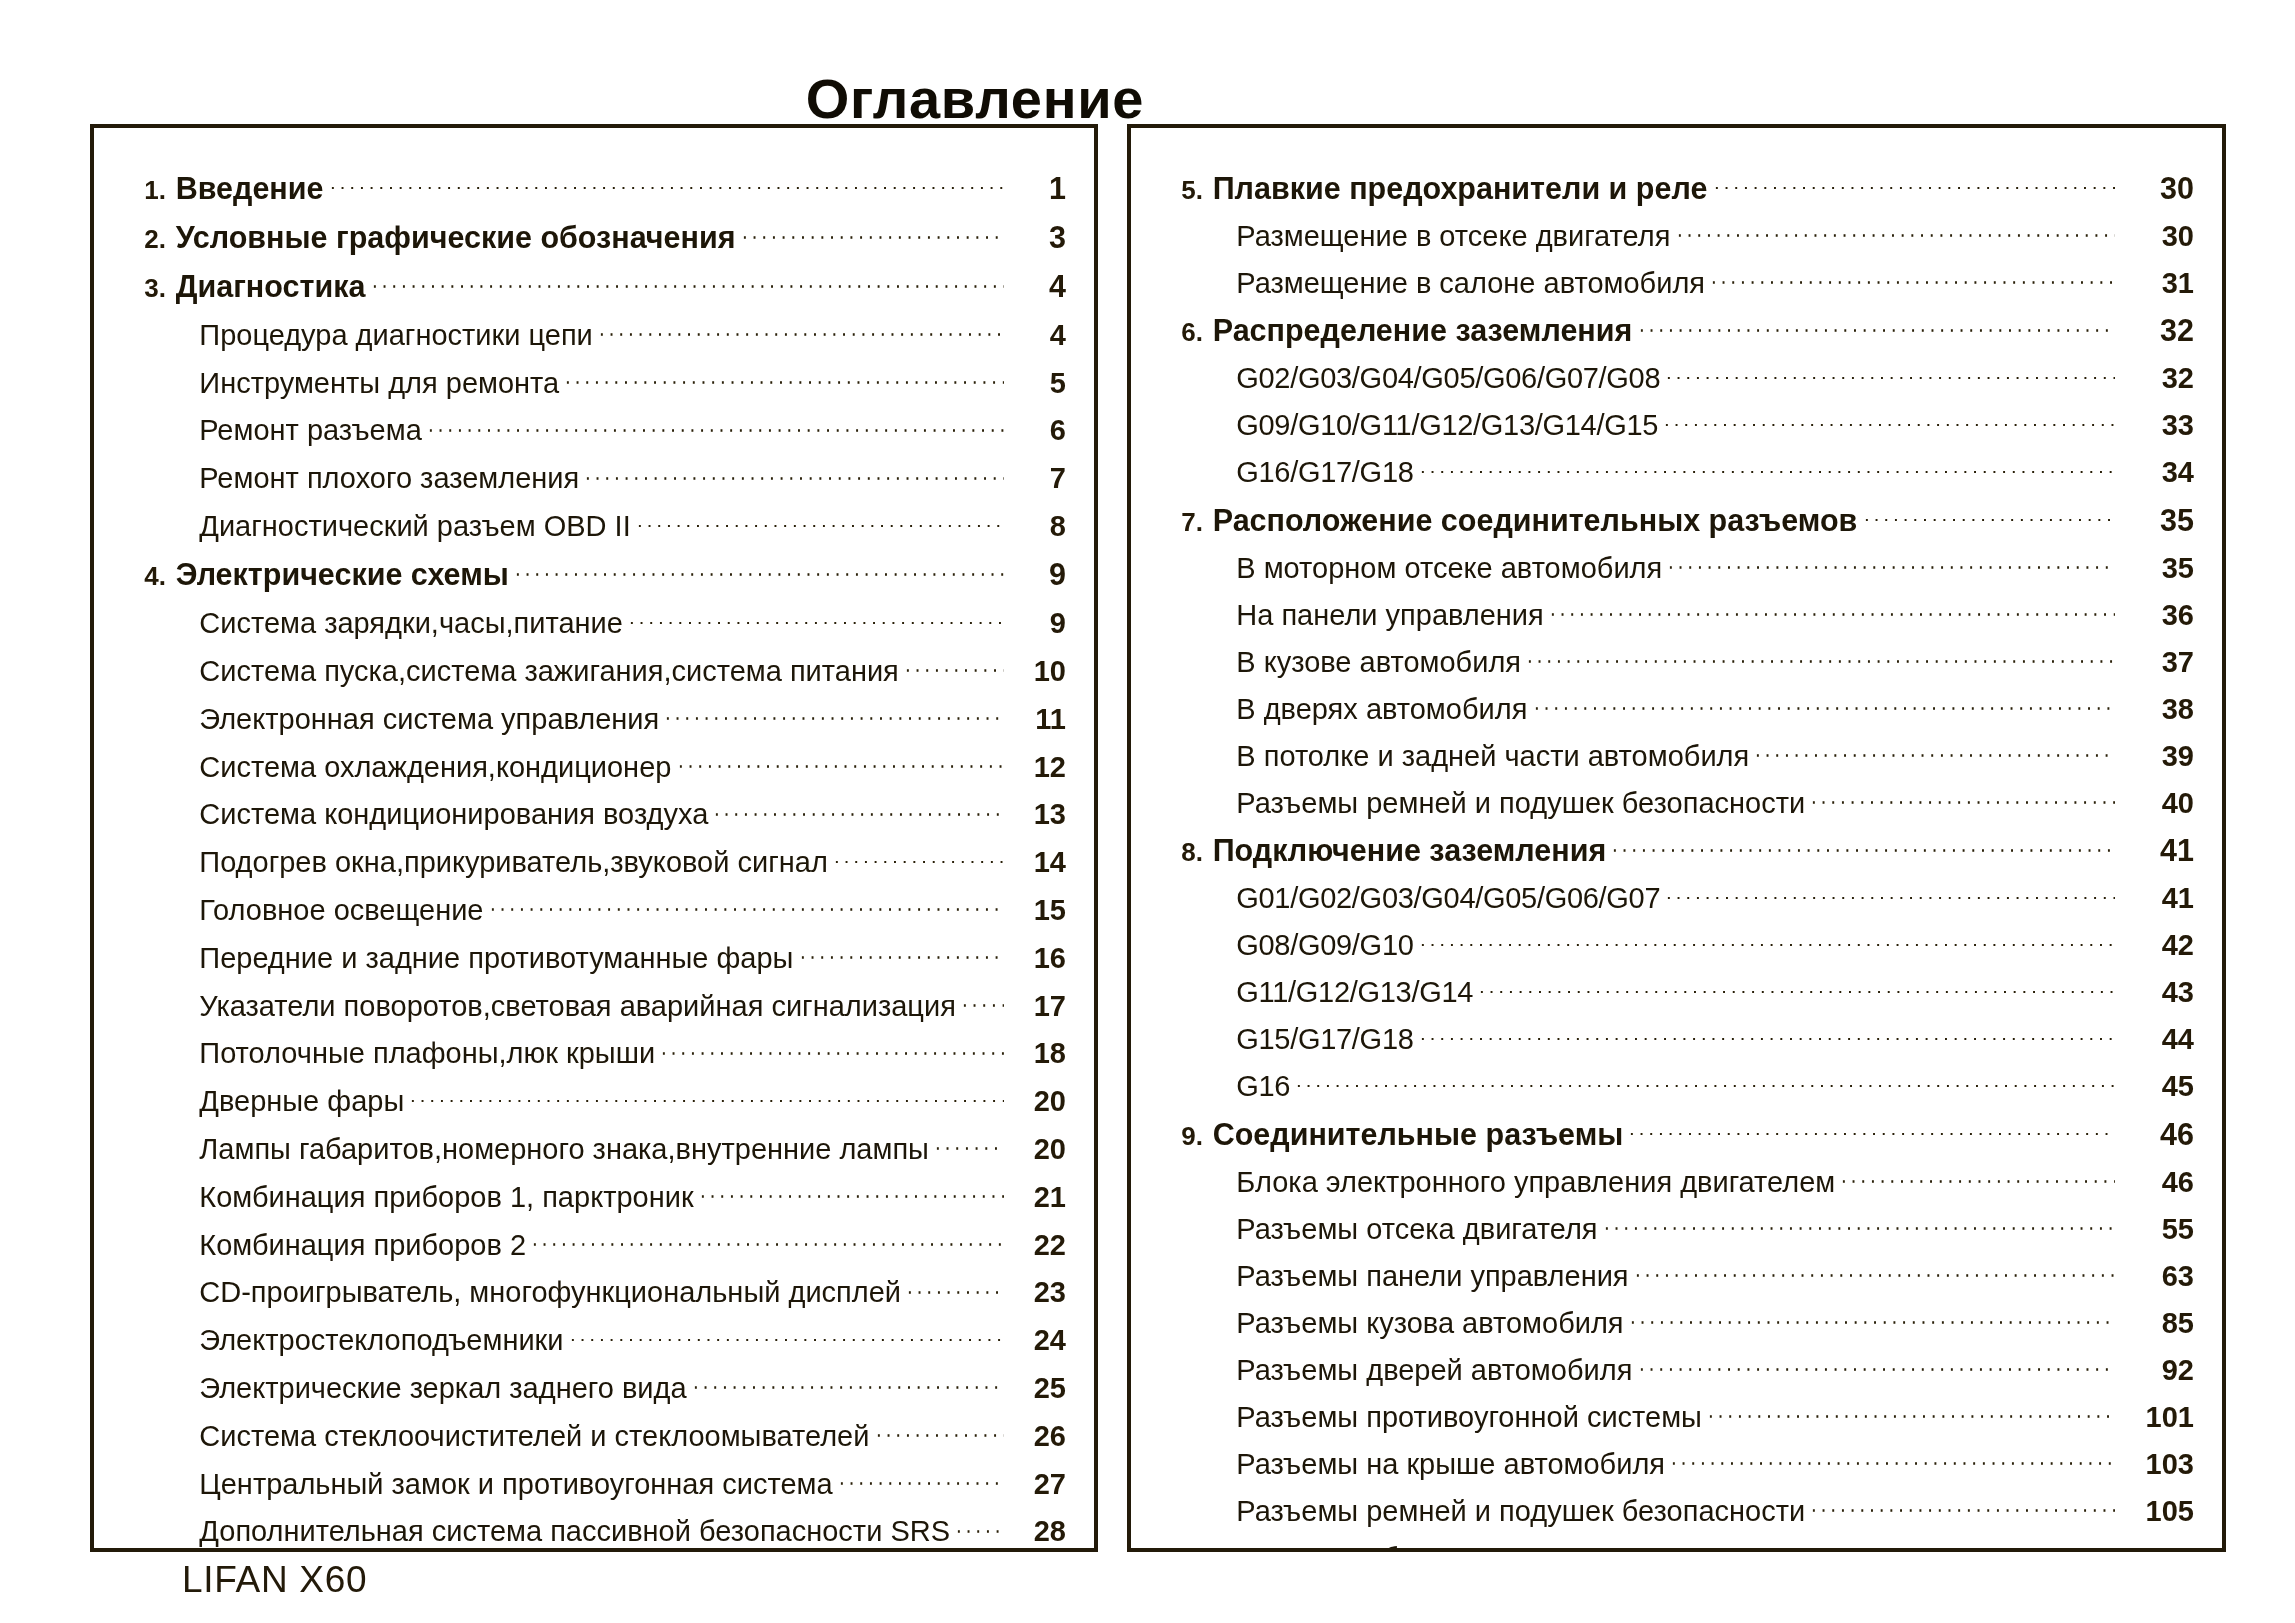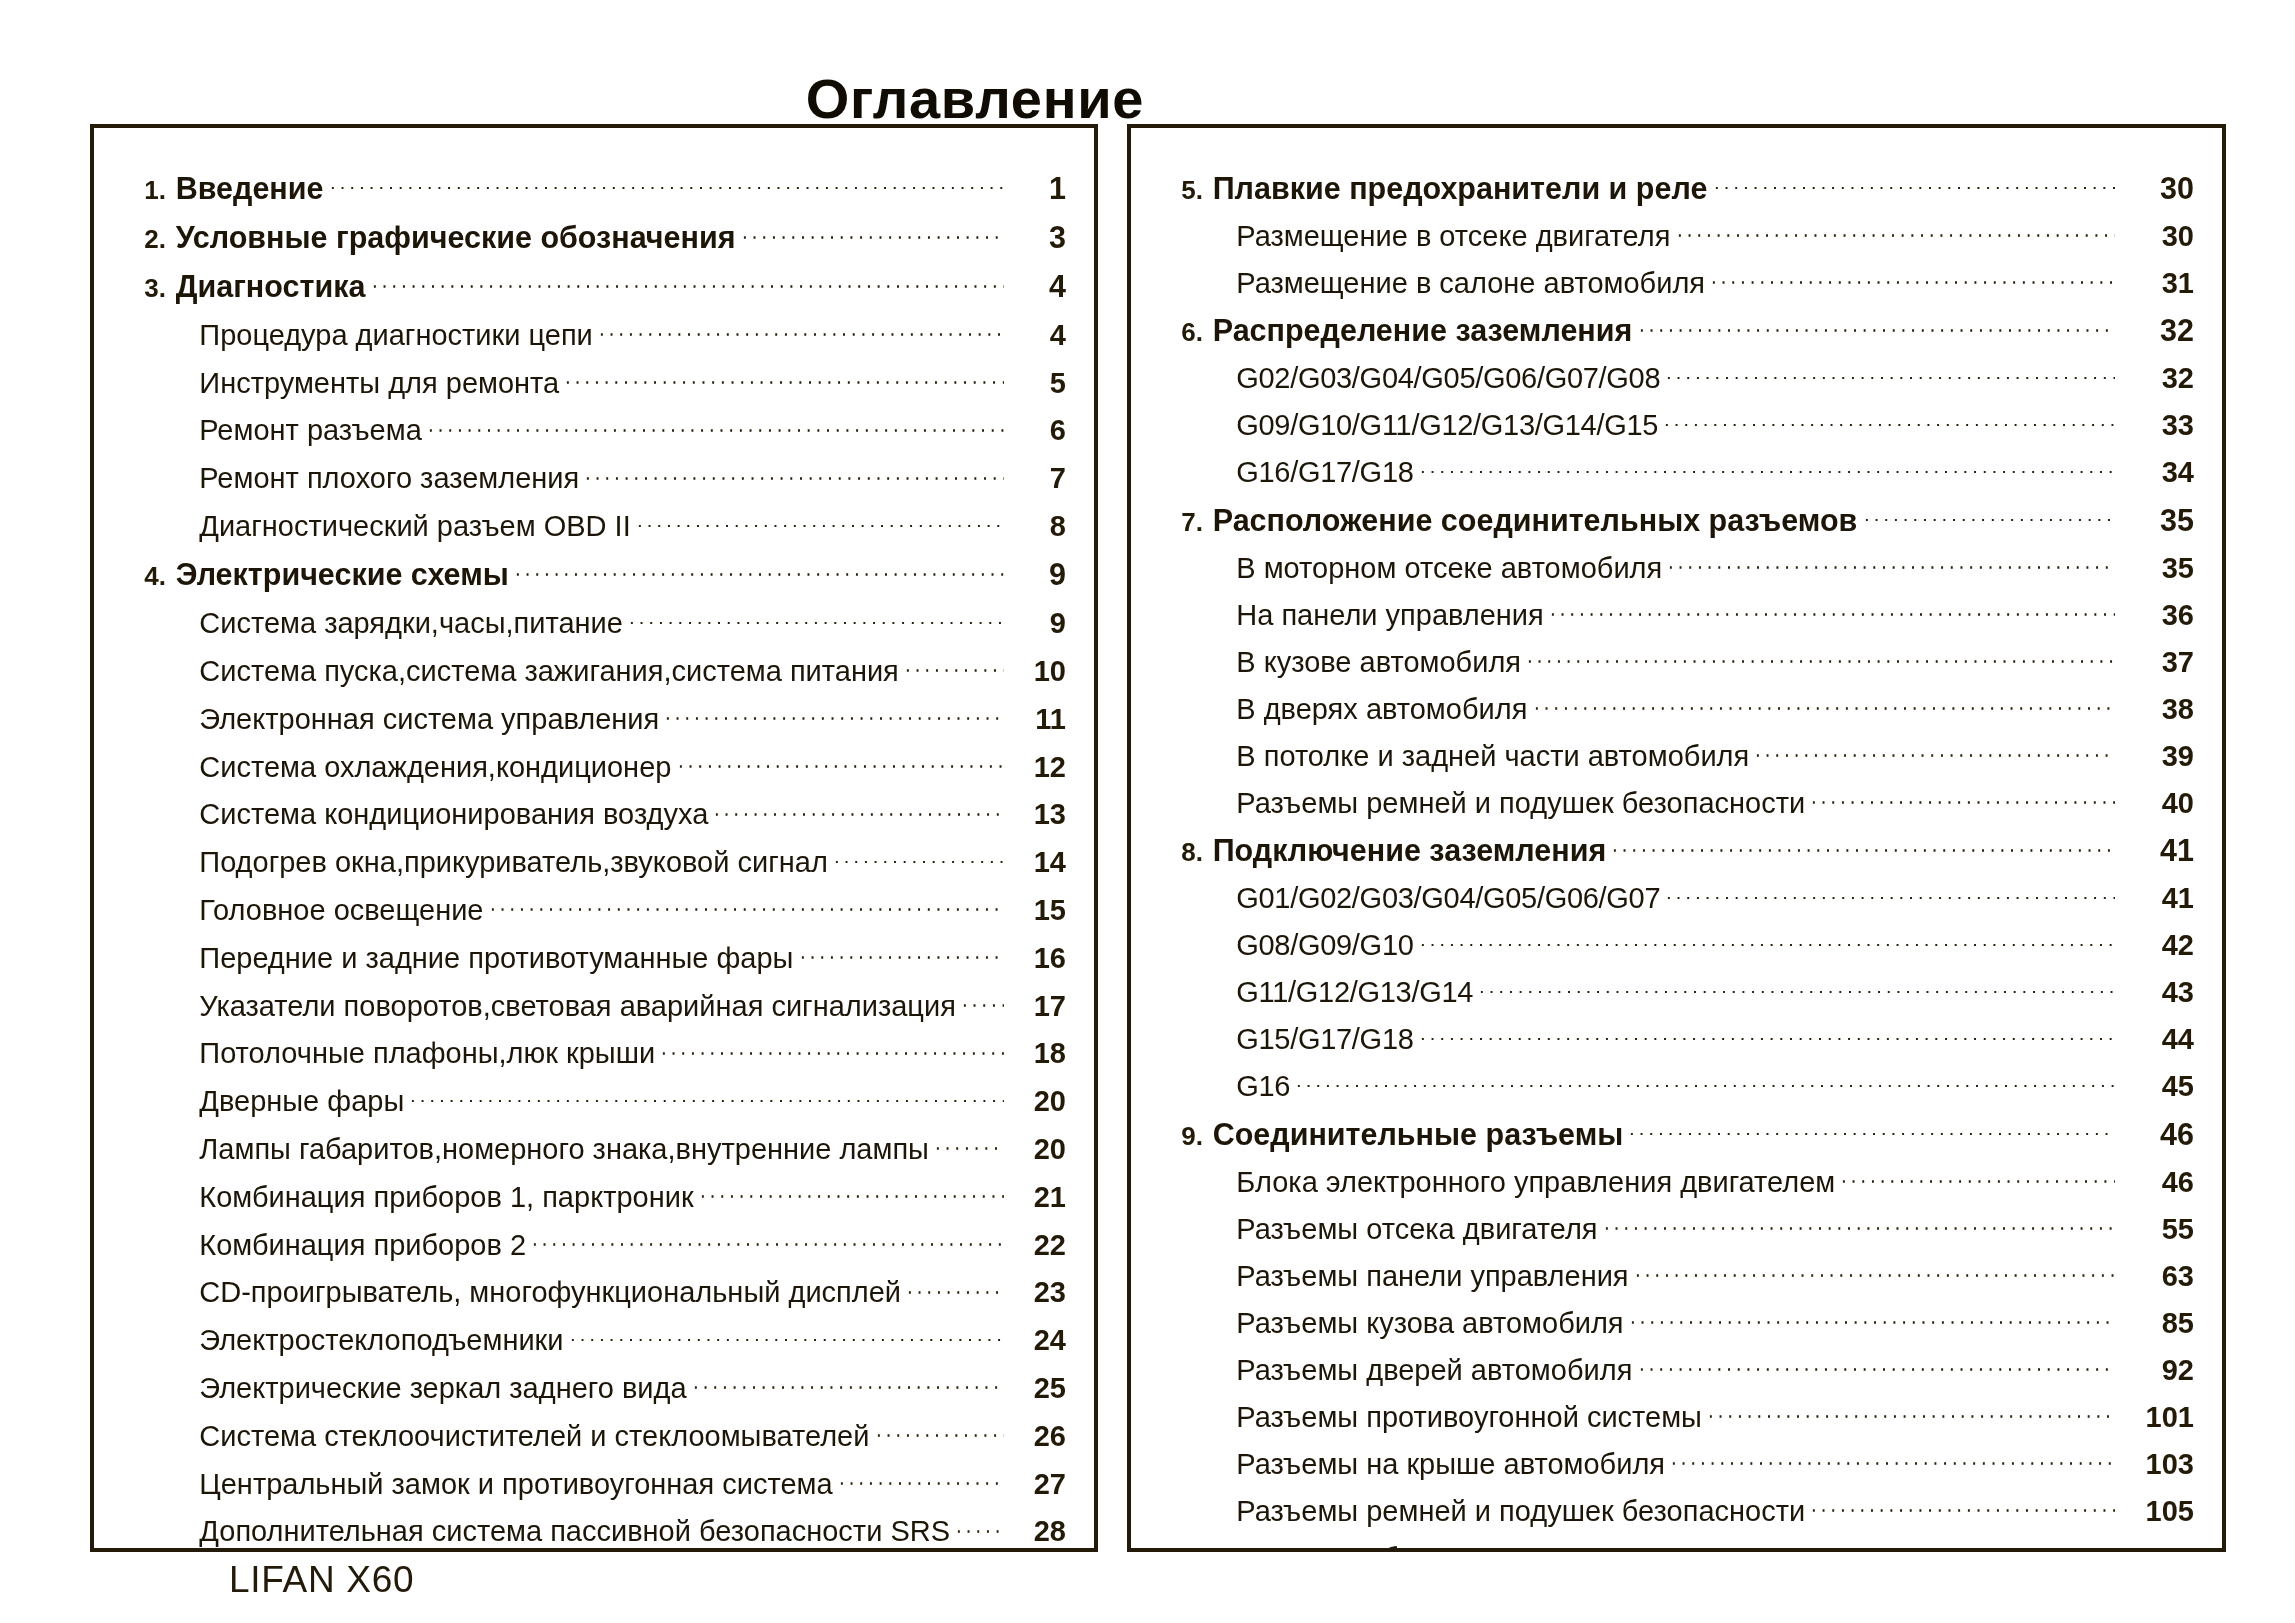--- a/index.html
+++ b/index.html
@@ -126,21 +126,20 @@
 
   
   .footer {
     position: absolute;
     left: 182px;
     top: 1559px;
     font-size: 37px;
     letter-spacing: 0.7px;
     color: #231a09;
     font-weight: normal;
-    margin-left: 47px;
   }
 </style>
 </head>
 <body>
 
 <h1 class="page-title">Оглавление</h1>
 
 <div class="toc-columns">
   <div class="toc-box left" id="left-col">
       <div class="toc-row lvl1">

